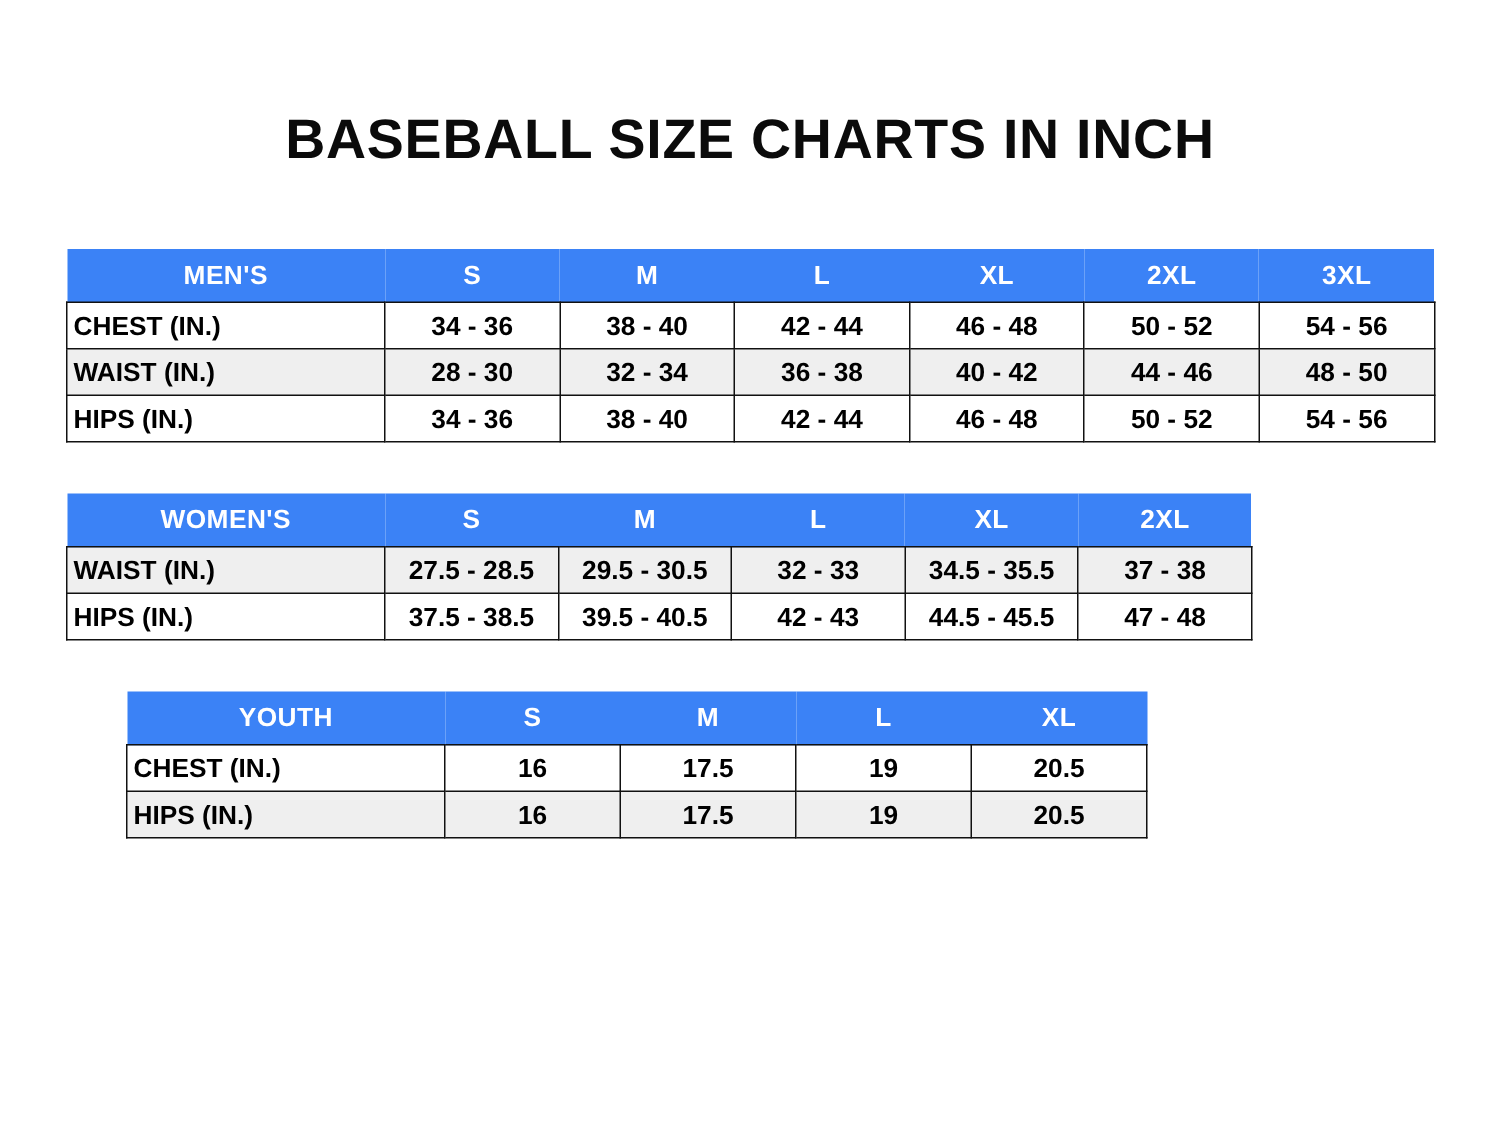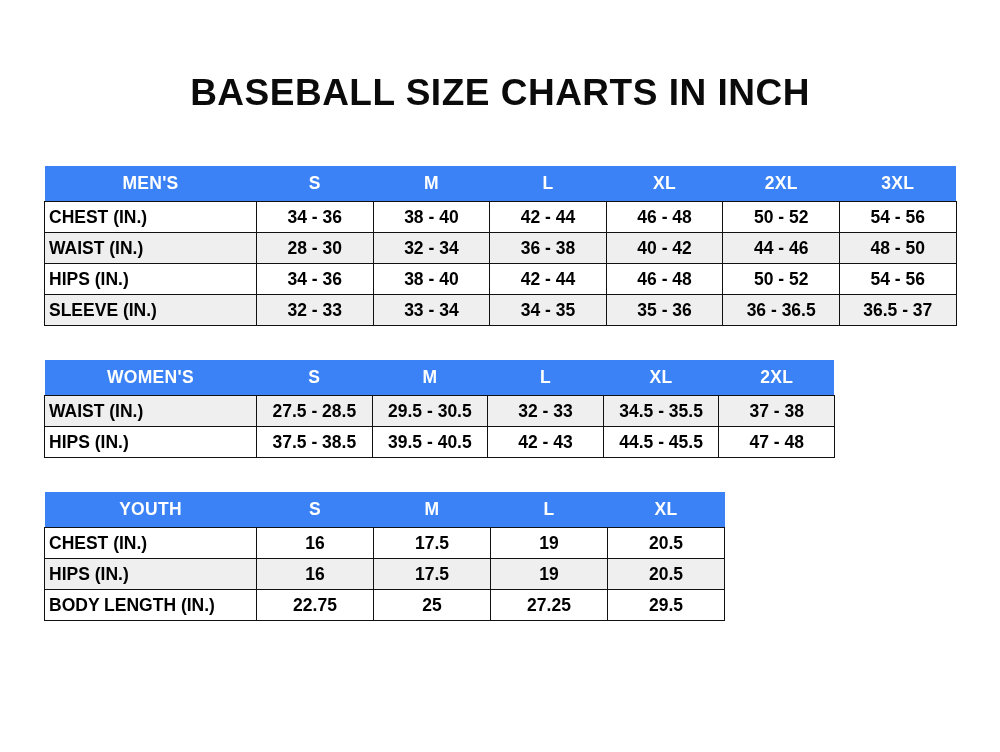--- a/index.html
+++ b/index.html
@@ -33,21 +33,21 @@
     margin-top: 52px;
   }
   table {
     border-collapse: collapse;
     table-layout: fixed;
     font-size: 17.5px;
     font-weight: bold;
   }
   table.men { width: 912px; }
   table.women { width: 790px; }
-  table.youth { width: 680px; }
+  table.youth { width: 680px; margin-left: 40px; }
 
   thead th {
     background: #3b82f6;
     color: #ffffff;
     font-weight: bold;
     font-size: 17.5px;
     height: 33px;
     border: none;
     text-align: center;
     letter-spacing: 0.3px;
@@ -135,29 +135,20 @@
           <td>48 - 50</td>
         </tr>
         <tr>
           <td class="rowlabel">HIPS (IN.)</td>
           <td>34 - 36</td>
           <td>38 - 40</td>
           <td>42 - 44</td>
           <td>46 - 48</td>
           <td>50 - 52</td>
           <td>54 - 56</td>
-        </tr>
-        <tr class="alt">
-          <td class="rowlabel">SLEEVE (IN.)</td>
-          <td>32 - 33</td>
-          <td>33 - 34</td>
-          <td>34 - 35</td>
-          <td>35 - 36</td>
-          <td>36 - 36.5</td>
-          <td>36.5 - 37</td>
         </tr>
       </tbody>
     </table>
 
     <div class="gap-1"></div>
 
     <table class="women">
       <colgroup>
         <col class="c0">
           <col class="cx">
@@ -223,24 +214,17 @@
           <td>19</td>
           <td>20.5</td>
         </tr>
         <tr class="alt">
           <td class="rowlabel">HIPS (IN.)</td>
           <td>16</td>
           <td>17.5</td>
           <td>19</td>
           <td>20.5</td>
         </tr>
-        <tr>
-          <td class="rowlabel">BODY LENGTH (IN.)</td>
-          <td>22.75</td>
-          <td>25</td>
-          <td>27.25</td>
-          <td>29.5</td>
-        </tr>
       </tbody>
     </table>
 
   </div>
 </div>
 
 </body></html>

